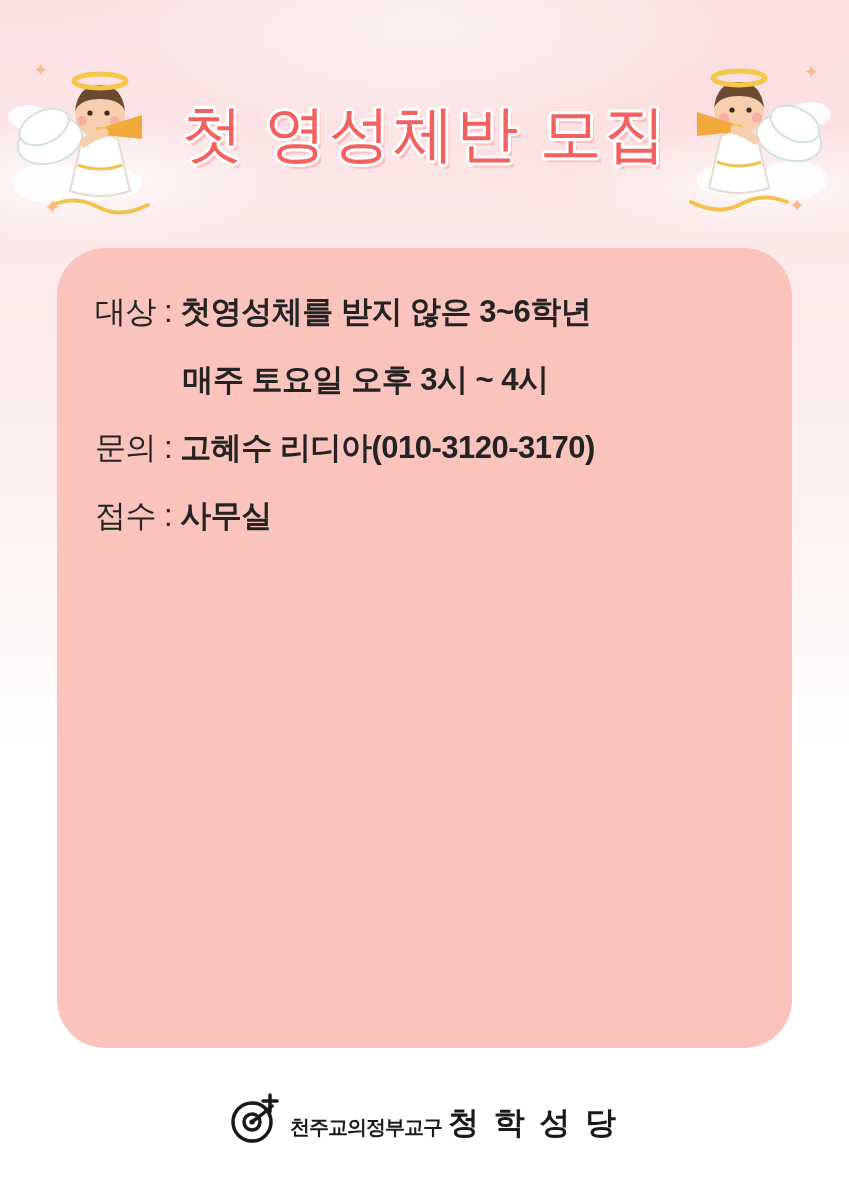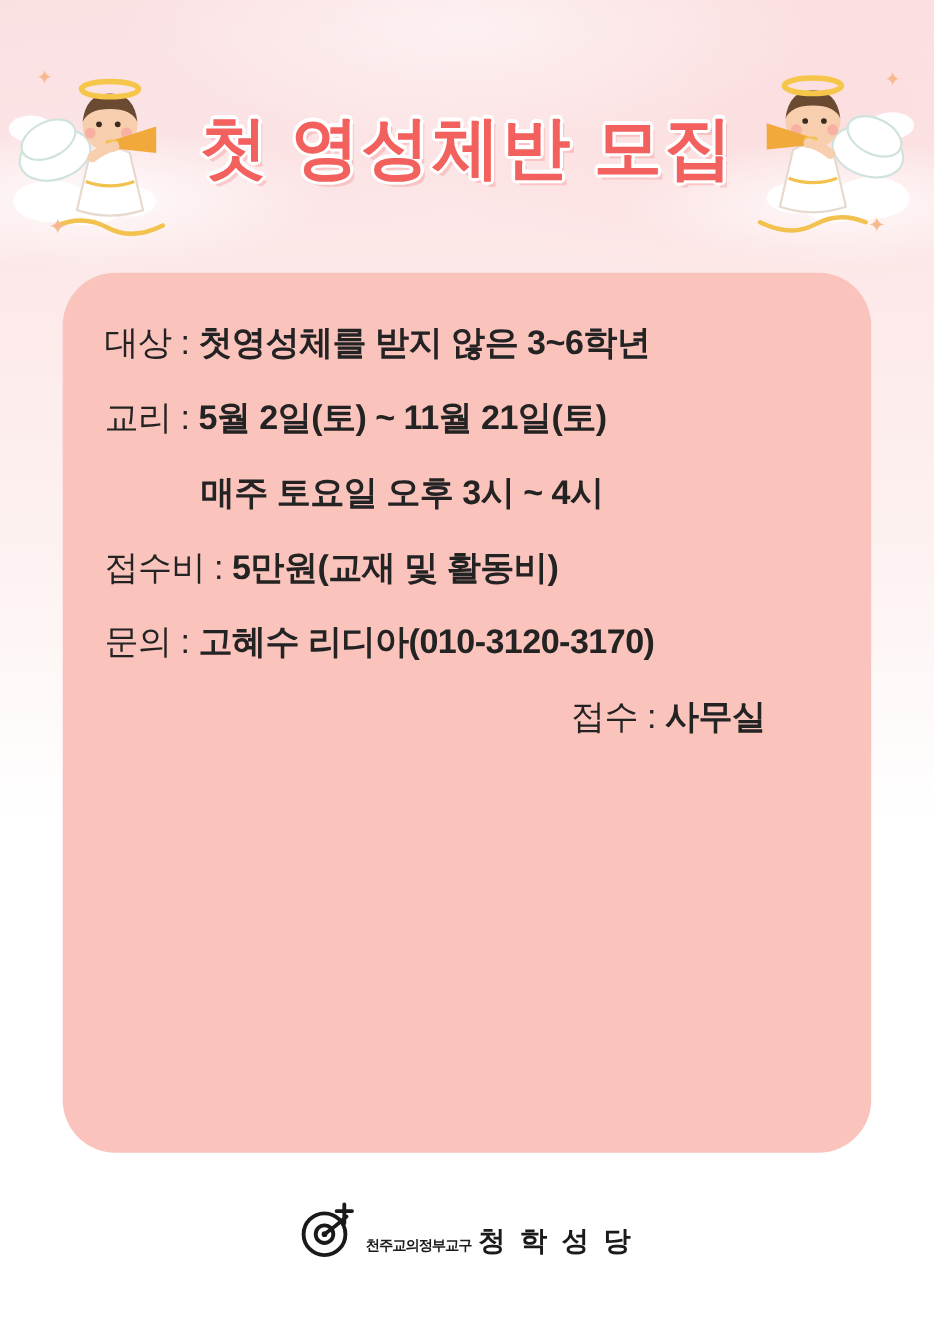--- a/index.html
+++ b/index.html
@@ -39,21 +39,21 @@
   
   .title-wrap {
     position: absolute;
     left: 0; top: 92px;
     width: 849px;
     text-align: center;
   }
   .title {
     display: inline-block;
     font-family: "Liberation Sans", "DejaVu Sans", sans-serif;
-    font-weight: bold;
+    font-weight: normal;
     font-size: 62px;
     letter-spacing: 2px;
     color: #f3615f;
     text-shadow:
       3px 0 0 #ffffff, -3px 0 0 #ffffff, 0 3px 0 #ffffff, 0 -3px 0 #ffffff,
       2px 2px 0 #ffffff, -2px 2px 0 #ffffff, 2px -2px 0 #ffffff, -2px -2px 0 #ffffff,
       4px 5px 0 rgba(243,97,95,.25);
   }
 
   
@@ -110,21 +110,21 @@
   }
   .line .val {
     font-weight: bold;
     letter-spacing: -0.5px;
   }
   .line.center {
     text-align: center;
     padding-right: 60px;
   }
   .line.center .val { font-weight: bold; }
-  .line.last { margin-bottom: 0; text-align: right; }
+  .line.last { margin-bottom: 0; }
 
   
   .footer {
     position: absolute;
     left: 0;
     top: 1092px;
     width: 849px;
     text-align: center;
   }
   .footer-inner {
@@ -132,28 +132,28 @@
     align-items: flex-end;
     gap: 6px;
   }
   .logo-mark {
     position: relative;
     width: 54px;
     height: 54px;
     flex: 0 0 auto;
   }
   .footer-small {
-    font-size: 13px;
+    font-size: 20px;
     font-weight: bold;
     color: #1a1a1a;
     letter-spacing: -1px;
     padding-bottom: 5px;
   }
   .footer-big {
-    font-size: 25px;
+    font-size: 31px;
     font-weight: bold;
     color: #1a1a1a;
     letter-spacing: 3px;
     padding-bottom: 2px;
   }
 </style>
 </head>
 <body>
 
 <div class="poster">
@@ -237,32 +237,26 @@
 
   <div class="card">
     <div class="lines">
 
       <div class="line">
         <span class="lbl">대상 : </span><span class="val">첫영성체를 받지 않은 3~6학년</span>
       </div>
 
 
 
-      <div class="line">
-        <span class="lbl">교리 : </span><span class="val">5월 2일(토) ~ 11월 21일(토)</span>
-      </div>
 
       <div class="line center">
         <span class="lbl"></span><span class="val">매주 토요일 오후 3시 ~ 4시</span>
       </div>
 
 
-      <div class="line">
-        <span class="lbl">접수비 : </span><span class="val">5만원(교재 및 활동비)</span>
-      </div>
 
       <div class="line">
         <span class="lbl">문의 : </span><span class="val">고혜수 리디아(010-3120-3170)</span>
       </div>
 
       <div class="line last">
         <span class="lbl">접수 : </span><span class="val">사무실</span>
       </div>
 
     </div>

